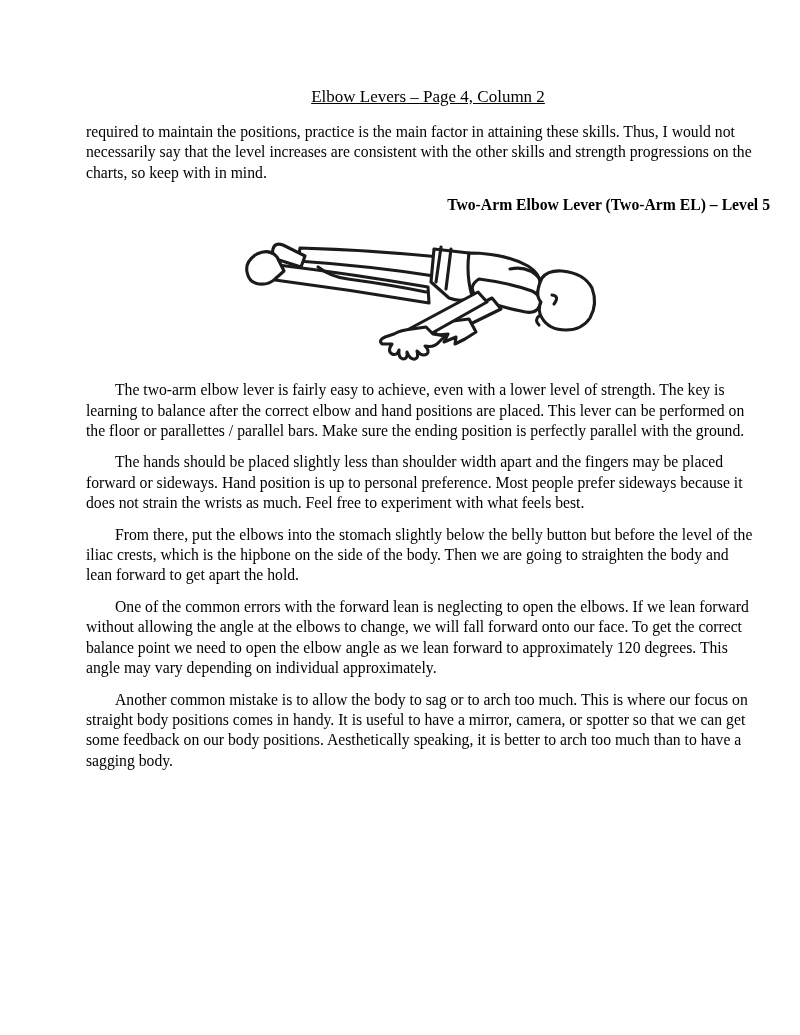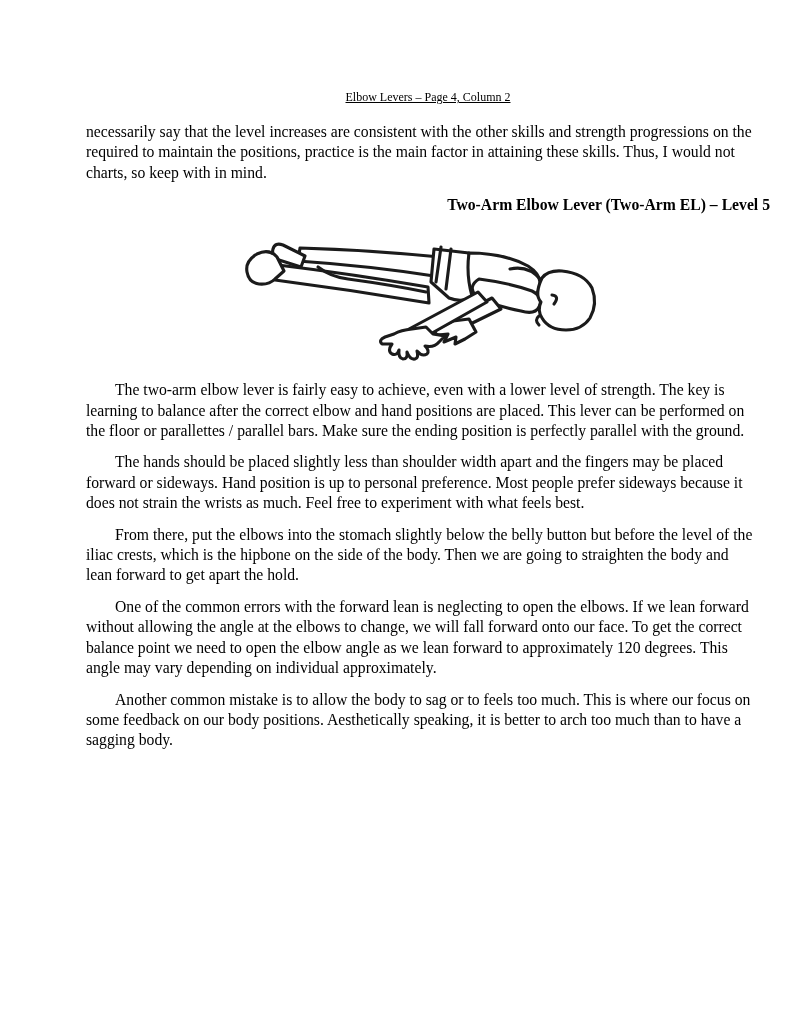--- a/index.html
+++ b/index.html
@@ -12,21 +12,21 @@
     font-family:"Liberation Serif","DejaVu Serif",serif;
     overflow:hidden;
   }
   .content{
     padding:87px 0 0 86px;
     width:684px;
   }
   .doc-title{
     text-align:center;
     text-decoration:underline;
-    font-size:12px;
+    font-size:17px;
     line-height:20px;
     margin:0 0 15px 0;
   }
   .para{
     margin:0 0 11px 0;
     font-size:15.7px;
     line-height:20.4px;
   }
   .line{white-space:nowrap;}
   .line.first{text-indent:29px;}
@@ -47,22 +47,22 @@
 </head>
 <body>
 
 <div class="page">
   <div class="content">
 
     <div class="doc-title">Elbow Levers – Page 4, Column 2</div>
 
     <div>
         <div class="para">
+          <div class="line">required to maintain the positions, practice is the main factor in attaining these skills. Thus, I would not</div>
           <div class="line">necessarily say that the level increases are consistent with the other skills and strength progressions on the</div>
-          <div class="line">required to maintain the positions, practice is the main factor in attaining these skills. Thus, I would not</div>
           <div class="line">charts, so keep with in mind.</div>
         </div>
       </div>
 
     <div class="section-heading">Two-Arm Elbow Lever (Two-Arm EL) – Level 5</div>
 
     <figure class="figure" aria-label="Line drawing of a person holding a two-arm elbow lever: body horizontal and parallel to the ground, legs extended to the left, head at the right, elbows bent into the stomach with hands flat on the floor and fingers spread">
       <svg viewBox="0 0 372 126" width="372" height="126">
         <g stroke="#1b1b1b" stroke-width="3.1" fill="#ffffff" stroke-linejoin="round" stroke-linecap="round">
           <path d="M58,8 Q128,10 198,17 L199,37 Q130,26 56,21 Z"></path>
@@ -103,20 +103,21 @@
           <div class="line">iliac crests, which is the hipbone on the side of the body. Then we are going to straighten the body and</div>
           <div class="line">lean forward to get apart the hold.</div>
         </div>
         <div class="para">
           <div class="line first">One of the common errors with the forward lean is neglecting to open the elbows. If we lean forward</div>
           <div class="line">without allowing the angle at the elbows to change, we will fall forward onto our face. To get the correct</div>
           <div class="line">balance point we need to open the elbow angle as we lean forward to approximately 120 degrees. This</div>
           <div class="line">angle may vary depending on individual approximately.</div>
         </div>
         <div class="para">
-          <div class="line first">Another common mistake is to allow the body to sag or to feels too much. This is where our focus on</div>
+          <div class="line first">Another common mistake is to allow the body to sag or to arch too much. This is where our focus on</div>
+          <div class="line">straight body positions comes in handy. It is useful to have a mirror, camera, or spotter so that we can get</div>
           <div class="line">some feedback on our body positions. Aesthetically speaking, it is better to arch too much than to have a</div>
           <div class="line">sagging body.</div>
         </div>
       </div>
 
   </div>
 </div>
 
 </body></html>

